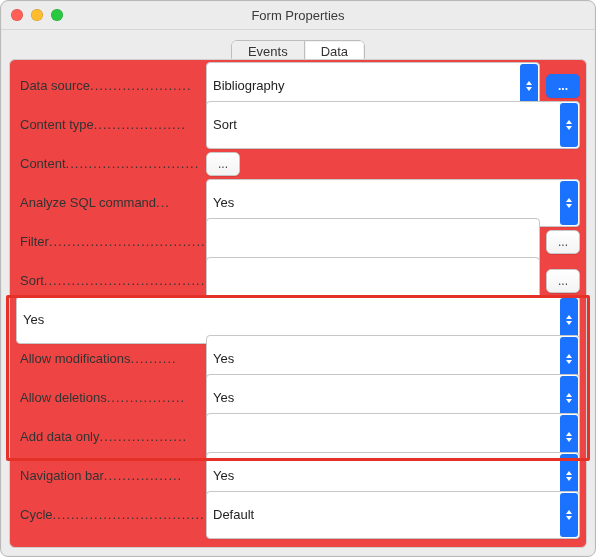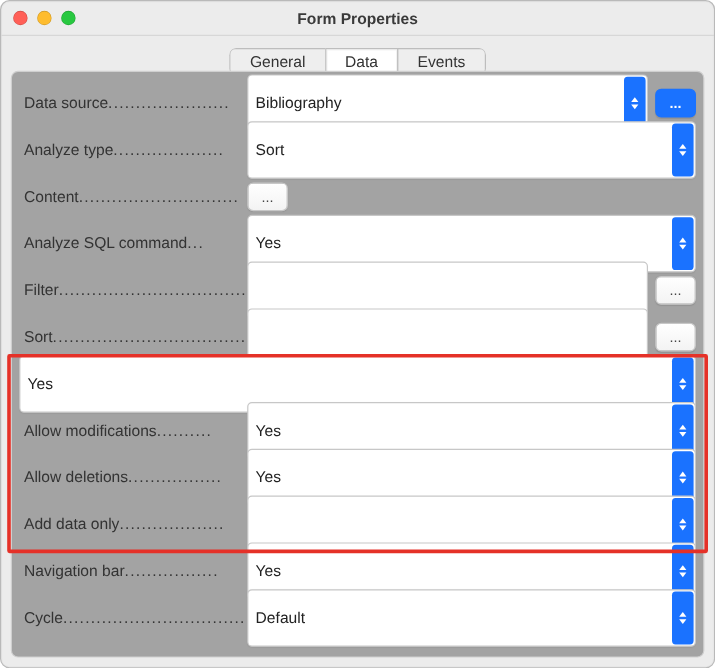--- a/index.html
+++ b/index.html
@@ -39,21 +39,21 @@
   }
   .dot {
     width: 12px; height: 12px; border-radius: 50%;
     box-shadow: inset 0 0 0 0.5px rgba(0,0,0,0.2);
   }
   .dot.red { background: #ff5f57; }
   .dot.yellow { background: #febc2e; }
   .dot.green { background: #28c840; }
   .title {
     margin: 0 auto;
-    font-weight: 700;
+    font-weight: 400;
     font-size: 13px;
     color: #3a3a3a;
   }
   .tabbar {
     display: flex;
     justify-content: center;
     padding: 10px 0 8px 0;
   }
   .seg {
     display: flex;
@@ -81,21 +81,21 @@
   .seg .tab.active {
     background: #ffffff;
     box-shadow: 0 0 0 1px rgba(0,0,0,0.05) inset;
   }
 
   .panel {
     position: absolute;
     left: 8px; right: 8px; top: 58px; bottom: 8px;
     border: 1px solid #cfcfcf;
     border-radius: 6px;
-    background: #a3a3a3;
+    background: #ef4444;
     padding: 6px 6px;
     box-sizing: border-box;
   }
 
   .row {
     display: flex;
     align-items: center;
     height: 39px;
   }
   .row .label {
@@ -198,44 +198,43 @@
     <div class="traffic">
       <div class="dot red"></div>
       <div class="dot yellow"></div>
       <div class="dot green"></div>
     </div>
     <div class="title">Form Properties</div>
   </div>
 
   <div class="tabbar">
     <div class="seg">
-      <div class="tab">General</div>
+      <div class="tab">Events</div>
       <div class="tab active">Data</div>
-      <div class="tab">Events</div>
     </div>
   </div>
 
   <div class="panel">
 
     <div class="row">
       <div class="label">
         <span class="text">Data source</span><span class="dots">......................</span>
       </div>
       <div class="control">
         <div class="combo">
           <span class="value">Bibliography</span>
           <span class="stepper"></span>
         </div>
         <div class="sidebtn primary">...</div>
       </div>
     </div>
 
     <div class="row">
       <div class="label">
-        <span class="text">Analyze type</span><span class="dots">....................</span>
+        <span class="text">Content type</span><span class="dots">....................</span>
       </div>
       <div class="control">
         <div class="combo">
           <span class="value">Sort</span>
           <span class="stepper"></span>
         </div>
       </div>
     </div>
 
     <div class="row">

